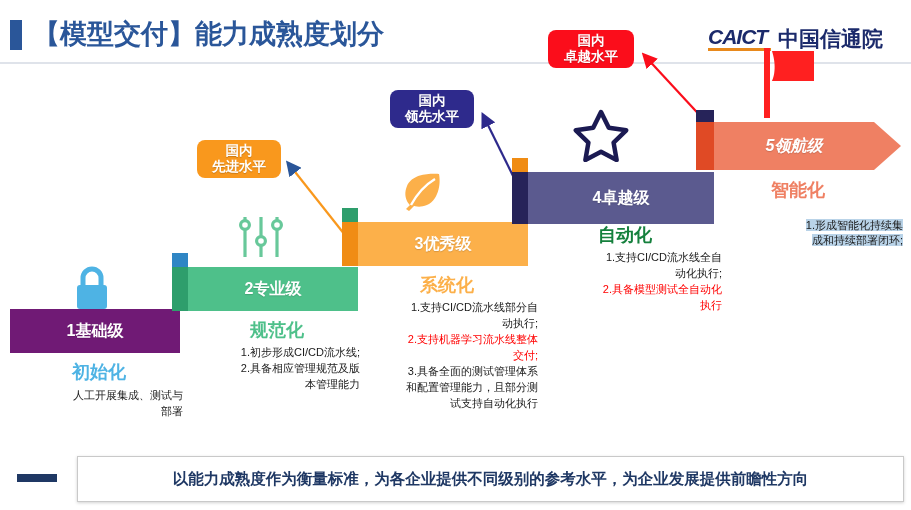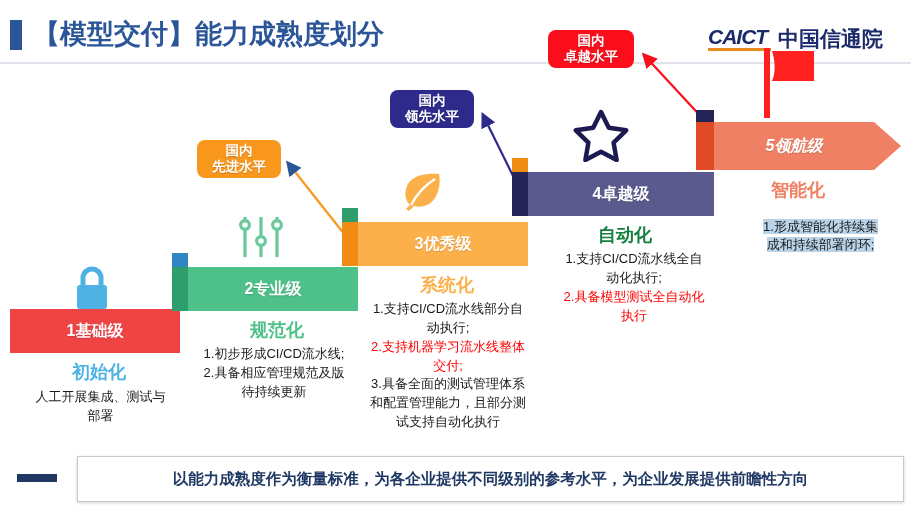--- a/index.html
+++ b/index.html
@@ -64,22 +64,22 @@
     border-bottom:24px solid transparent;
     border-left:27px solid #ef8063;
   }
 
   
   .subtitle {
     position:absolute; font-size:18px; font-weight:bold;
     white-space:nowrap; text-align:center;padding-left:8px;
   }
   .body {
-    position:absolute; font-size:13px; color:#1a1a1a;
-    line-height:1.45; text-align:center;
+    position:absolute; font-size:11px; color:#1a1a1a;
+    line-height:1.45; text-align:right;
   }
   .body .hl-red { color:#ff0000; }
   .body .hl-sel { background:#b9d3e8; }
 
   
   .callout {
     position:absolute; border-radius:8px;
     display:flex; flex-direction:column; align-items:center;
     justify-content:center; color:#fff; font-weight:bold;
     font-size:13.5px; line-height:1.2; padding:4px 16px;
@@ -186,57 +186,57 @@
     <span>国内</span>
     <span>领先水平</span>
   </div>
 
   <div class="callout" style="left:548px; top:30px; width:86px; height:38px; background:#fb0d1b;">
     <span>国内</span>
     <span>卓越水平</span>
   </div>
 
   <div class="step" style="left:10px; top:309px; width:170px; height:44px;">
-    <div class="bar" style="background:#ef4444;">1基础级</div>
+    <div class="bar" style="background:#701a75;">1基础级</div>
   </div>
   <div class="subtitle" style="left:10px; top:360px; width:170px; color:#4eb3e4;">初始化</div>
   <div class="body" style="left:18px; top:388px; width:165px;">
     <div>人工开展集成、测试与</div>
     <div>部署</div>
   </div>
 
   <div class="step" style="left:188px; top:267px; width:170px; height:44px;">
     <div class="bevel" style="background:#2e9e6c;"></div>
     <div class="bevel-top" style="background:#2f86c4;"></div>
     <div class="bar" style="background:#4ec08a;">2专业级</div>
   </div>
   <div class="subtitle" style="left:188px; top:318px; width:170px; color:#4ec08a;">规范化</div>
   <div class="body" style="left:188px; top:345px; width:172px;">
     <div>1.初步形成CI/CD流水线;</div>
     <div>2.具备相应管理规范及版</div>
-    <div>待持续更新</div>
+    <div>本管理能力</div>
   </div>
 
   <div class="step" style="left:358px; top:222px; width:170px; height:44px;">
     <div class="bevel" style="background:#f08c14;"></div>
     <div class="bevel-top" style="background:#2e9e6c;"></div>
     <div class="bar" style="background:#fcb04a;">3优秀级</div>
   </div>
   <div class="subtitle" style="left:358px; top:273px; width:170px; color:#fcb04a;">系统化</div>
   <div class="body" style="left:358px; top:300px; width:180px;">
     <div>1.支持CI/CD流水线部分自</div>
     <div>动执行;</div>
     <div class="hl-red">2.支持机器学习流水线整体</div>
     <div class="hl-red">交付;</div>
     <div>3.具备全面的测试管理体系</div>
     <div>和配置管理能力，且部分测</div>
     <div>试支持自动化执行</div>
   </div>
 
-  <div class="step" style="left:528px; top:172px; width:186px; height:44px;">
+  <div class="step" style="left:528px; top:172px; width:186px; height:52px;">
     <div class="bevel" style="background:#262359;"></div>
     <div class="bevel-top" style="background:#f08c14;"></div>
     <div class="bar" style="background:#5b5a8f;">4卓越级</div>
   </div>
   <div class="subtitle" style="left:528px; top:223px; width:186px; color:#15803d;">自动化</div>
   <div class="body" style="left:546px; top:250px; width:176px;">
     <div>1.支持CI/CD流水线全自</div>
     <div>动化执行;</div>
     <div class="hl-red">2.具备模型测试全自动化</div>
     <div class="hl-red">执行</div>

